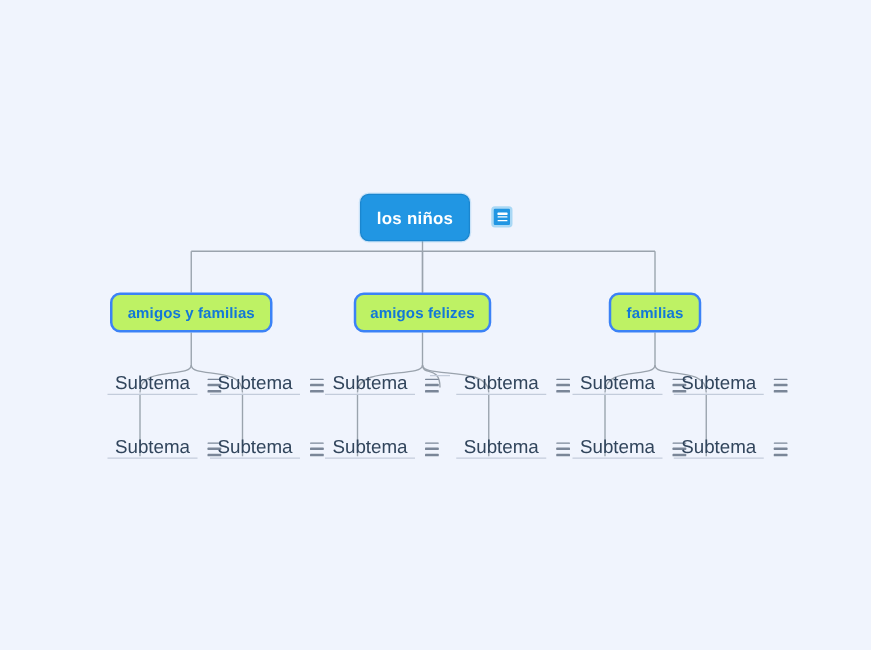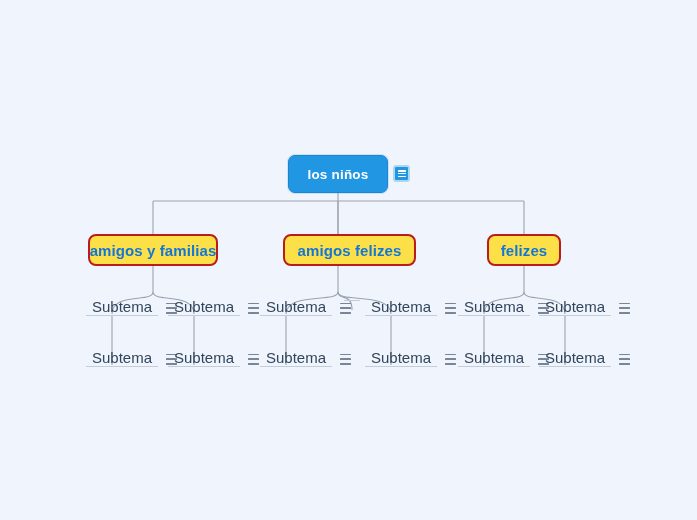--- a/index.html
+++ b/index.html
@@ -45,26 +45,26 @@
     align-items: center;
     justify-content: center;
     box-shadow: 0 0 0 1px rgba(33,150,227,0.18);
     white-space: nowrap;
   }
 
   
   .branch-node {
     position: absolute;
     box-sizing: border-box;
-    background: #fde047;
-    border: 2px solid #b91c1c;
+    background: #bef264;
+    border: 2px solid #3b82f6;
     border-radius: 8px;
     color: #1277d8;
     font-weight: bold;
-    font-size: 15px;
+    font-size: 12px;
     letter-spacing: 0.1px;
     display: flex;
     align-items: center;
     justify-content: center;
     white-space: nowrap;
   }
 
   
   .leaf-node {
     position: absolute;
@@ -144,32 +144,32 @@
       <path d="M 524 292 C 524 303, 484 292, 484 314" fill="none" stroke="#9aa3ad" stroke-width="1.1"></path>
       <path d="M 524 292 C 524 303, 565 292, 565 314" fill="none" stroke="#9aa3ad" stroke-width="1.1"></path>
       <line x1="112" y1="315" x2="112" y2="365" stroke="#9aa3ad" stroke-width="1.1"></line>
       <line x1="194" y1="315" x2="194" y2="365" stroke="#9aa3ad" stroke-width="1.1"></line>
       <line x1="286" y1="315" x2="286" y2="365" stroke="#9aa3ad" stroke-width="1.1"></line>
       <line x1="391" y1="315" x2="391" y2="365" stroke="#9aa3ad" stroke-width="1.1"></line>
       <line x1="484" y1="315" x2="484" y2="365" stroke="#9aa3ad" stroke-width="1.1"></line>
       <line x1="565" y1="315" x2="565" y2="365" stroke="#9aa3ad" stroke-width="1.1"></line>
     </svg>
 
-  <div class="root-node" style="left: 288px; top: 155px; width: 100px; height: 38px;">los niños</div>
+  <div class="root-node" style="left: 288px; top: 155px; width: 88px; height: 38px;">los niños</div>
 
   <div class="menu-icon-root" style="left: 393px; top: 165px;">
     <i></i>
     <i></i>
     <i></i>
   </div>
 
   <div id="nodes">
       <div class="branch-node" style="left: 88px; top: 234px; width: 130px; height: 32px;">amigos y familias</div>
-      <div class="branch-node" style="left: 283px; top: 234px; width: 133px; height: 32px;">amigos felizes</div>
-      <div class="branch-node" style="left: 487px; top: 234px; width: 74px; height: 32px;">felizes</div>
+      <div class="branch-node" style="left: 283px; top: 234px; width: 110px; height: 32px;">amigos felizes</div>
+      <div class="branch-node" style="left: 487px; top: 234px; width: 74px; height: 32px;">familias</div>
       <div class="leaf-node" style="left: 86px; top: 300px;">
         <span class="leaf-label">Subtema</span>
         <span class="menu-icon-small">
           <i></i>
           <i></i>
           <i></i>
         </span>
       </div>
       <div class="leaf-node" style="left: 168px; top: 300px;">
         <span class="leaf-label">Subtema</span>

